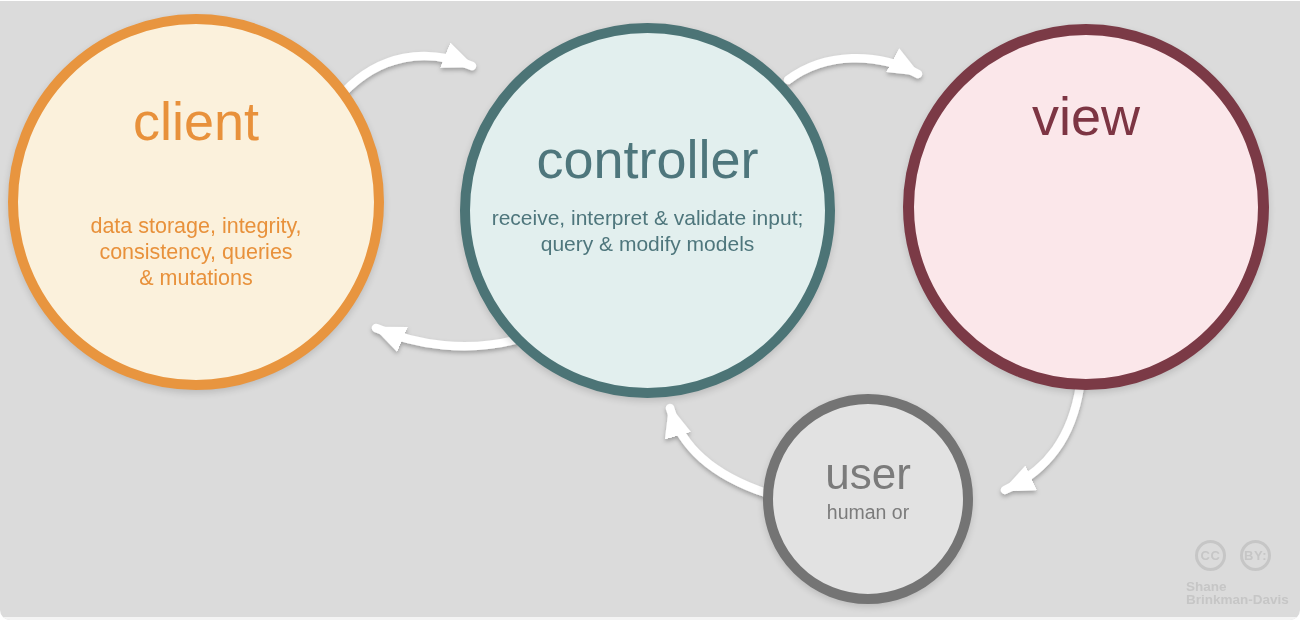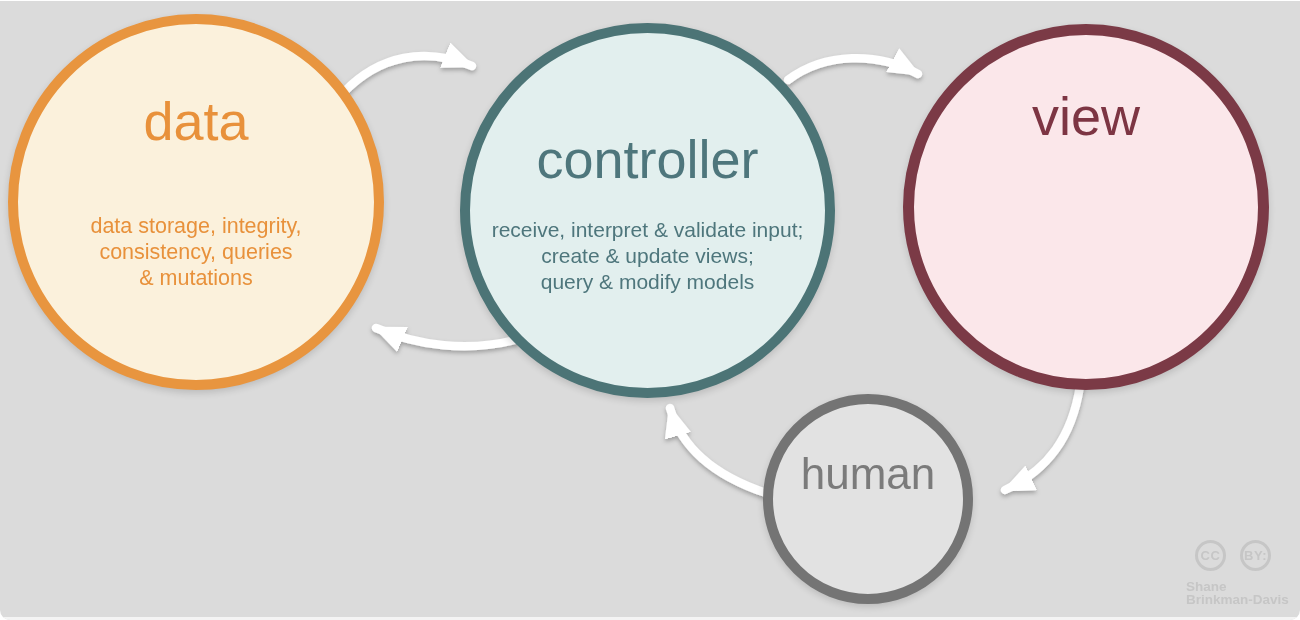--- a/index.html
+++ b/index.html
@@ -25,21 +25,21 @@
   .node .title{position:absolute;left:0;right:0;white-space:nowrap;}
   .node .desc{position:absolute;left:-30px;right:-30px;}
   .node .desc div{white-space:nowrap;}
 
   .node-model{left:8px;top:14px;width:376px;height:376px;border:10px solid var(--model_border);background:var(--model_fill);}
   .node-model .title{top:70px;font-size:54px;line-height:54px;color:var(--model_text);}
   .node-model .desc{top:189px;font-size:21.5px;line-height:26px;color:var(--model_text);}
 
   .node-controller{left:460px;top:23px;width:375px;height:375px;border:10px solid var(--controller_border);background:var(--controller_fill);}
   .node-controller .title{top:58px;font-size:54px;line-height:54px;color:var(--controller_text);margin-top:41px;}
-  .node-controller .desc{top:184px;font-size:21px;line-height:26px;color:var(--controller_text);}
+  .node-controller .desc{top:172px;font-size:21px;line-height:26px;color:var(--controller_text);}
 
   .node-view{left:903px;top:24px;width:366px;height:366px;border:11px solid var(--view_border);background:var(--view_fill);text-align:center;}
   .node-view .title{top:54px;font-size:54px;line-height:54px;color:var(--view_text);}
   .node-view .desc{top:196px;font-size:20px;line-height:25px;color:var(--view_text);}
 
   .node-user{left:763px;top:394px;width:210px;height:210px;border:10px solid var(--user_border);background:var(--user_fill);}
   .node-user .title{top:48px;font-size:44px;line-height:44px;color:var(--user_text);}
   .node-user .desc{top:96px;font-size:19.5px;line-height:25px;color:var(--user_text);}
 
   .attribution{
@@ -72,44 +72,44 @@
     <g filter="url(#ds)" fill="none" stroke="#ffffff" stroke-width="8.5" stroke-linecap="round">
       <path d="M 344 92 C 380 55, 425 47, 472 66" marker-end="url(#ah)"></path>
       <path d="M 788 80 C 825 52, 878 52, 918 74" marker-end="url(#ah)"></path>
       <path d="M 515 340 C 468 352, 418 346, 376 328" marker-end="url(#ah)"></path>
       <path d="M 1080 386 C 1072 437, 1048 470, 1005 490" marker-end="url(#ah)"></path>
       <path d="M 766 493 C 718 477, 682 450, 670 408" marker-end="url(#ah)"></path>
     </g>
   </svg>
 
   <div class="node node-model">
-    <div class="title">data</div>
+    <div class="title">client</div>
     <div class="desc">
       <div>data storage, integrity,</div>
       <div>consistency, queries</div>
       <div>&amp; mutations</div>
     </div>
   </div>
 
   <div class="node node-controller">
     <div class="title">controller</div>
     <div class="desc">
       <div>receive, interpret &amp; validate input;</div>
-      <div>create &amp; update views;</div>
       <div>query &amp; modify models</div>
     </div>
   </div>
 
   <div class="node node-view">
     <div class="title">view</div>
   </div>
 
   <div class="node node-user">
-    <div class="title">human</div>
+    <div class="title">user</div>
     <div class="desc">
+      <div>human or</div>
     </div>
   </div>
 
   <div class="attribution">
     <div class="badges">
       <div class="badge">CC</div>
       <div class="badge">BY:</div>
     </div>
     <div class="author">
       <div>Shane</div>

